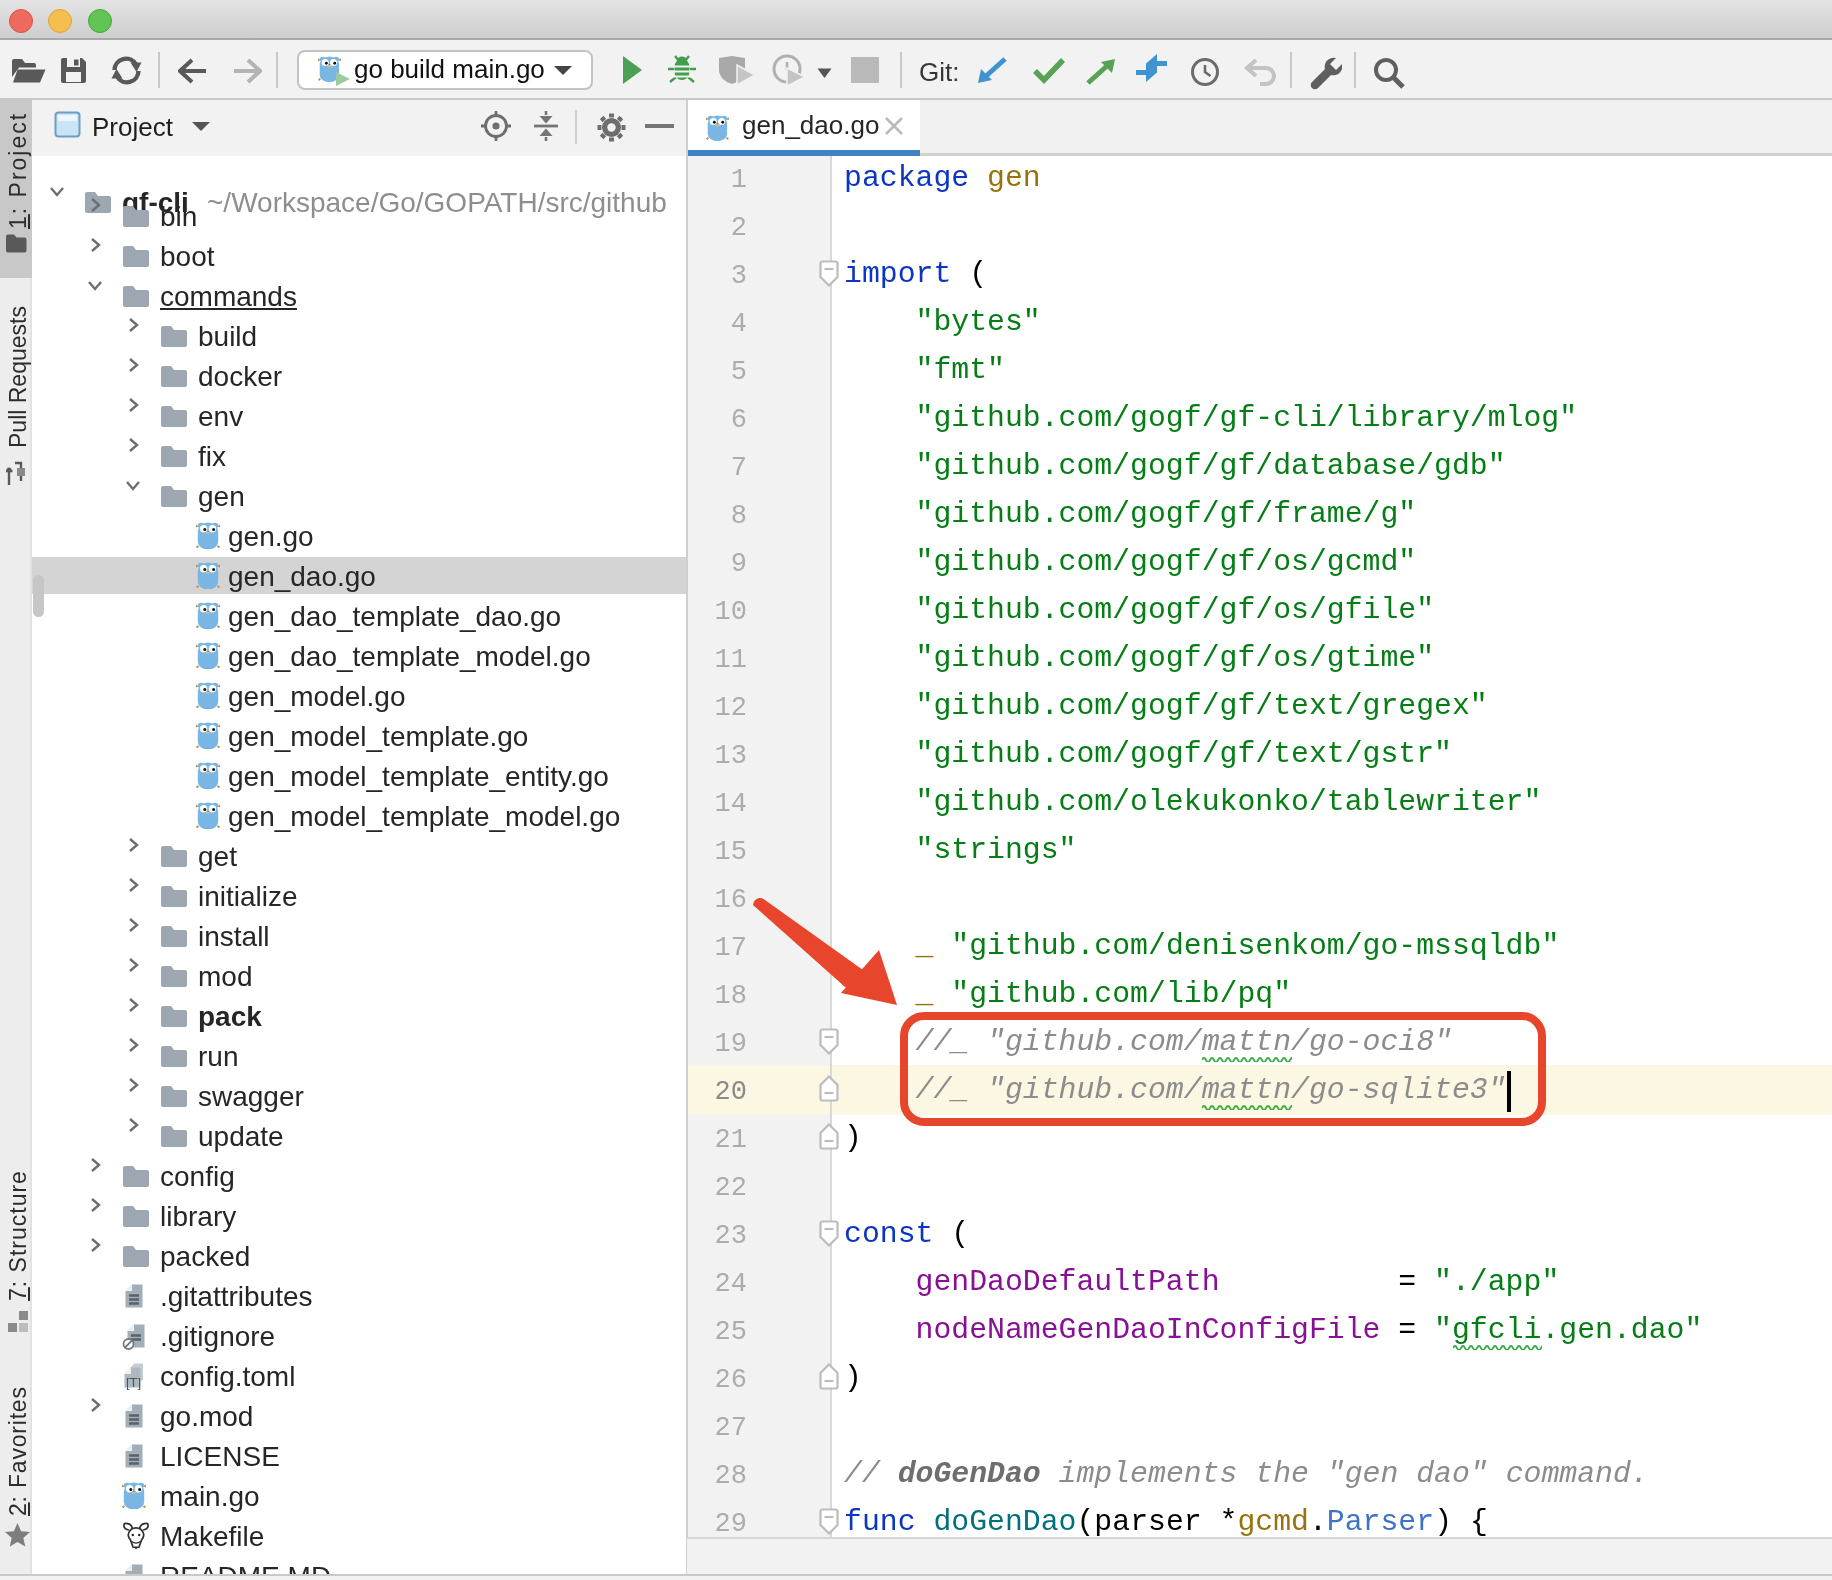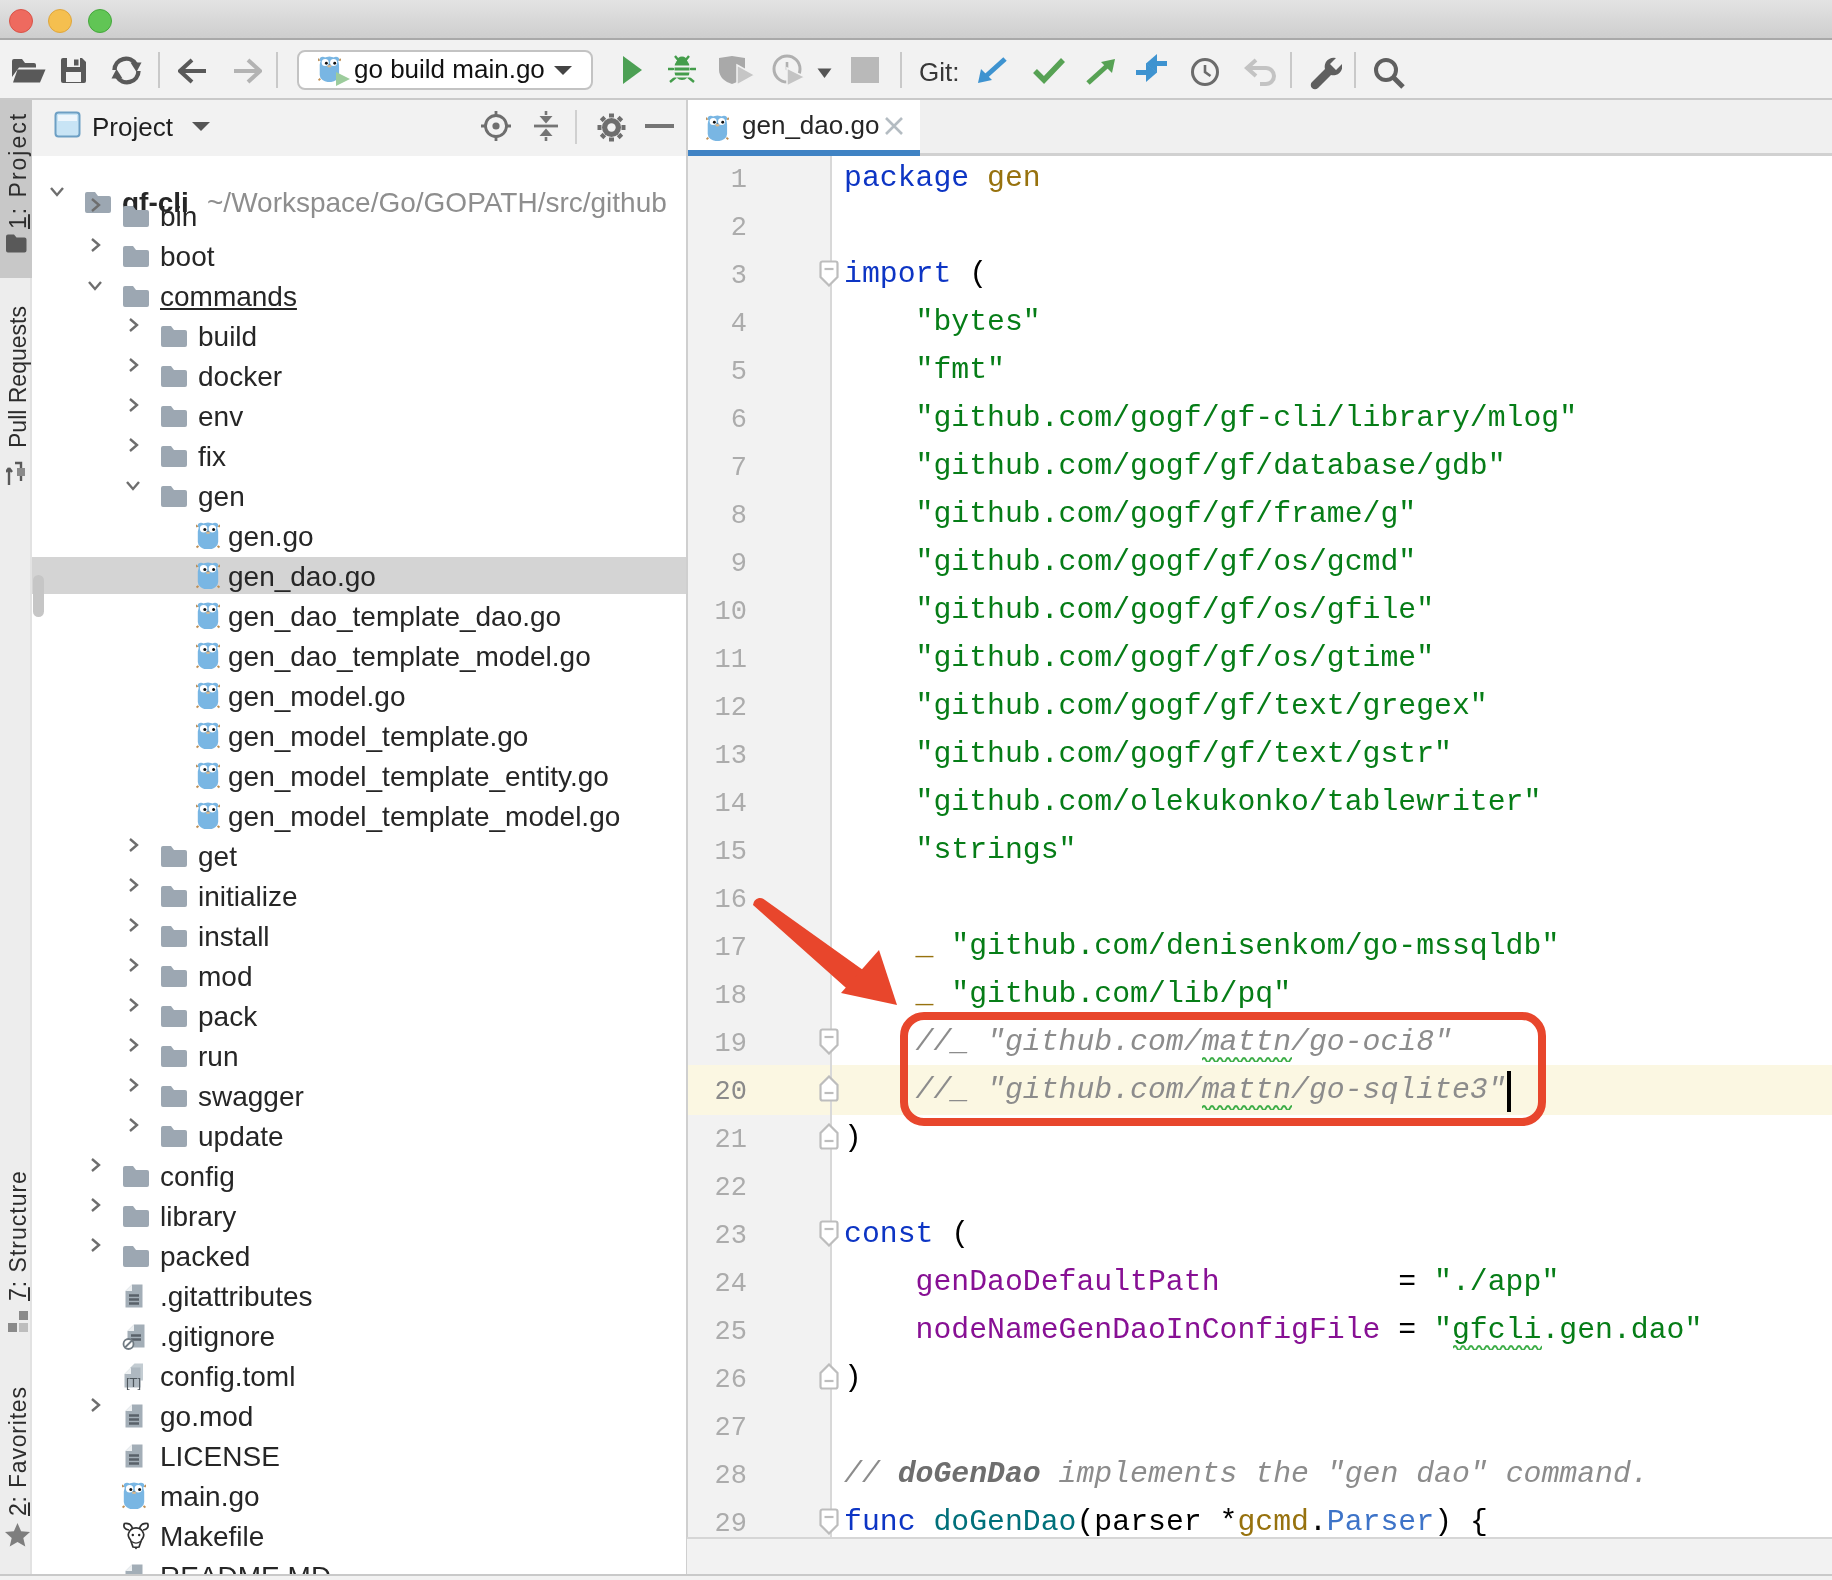--- a/index.html
+++ b/index.html
@@ -449,21 +449,21 @@
     </div>
 <div class="trow" style="top:800px;">
       <svg class="abs chev" style="left:92px;top:0px;" width="18" height="18" viewBox="0 0 18 18">
 <path d="M6 3 l7 6 -7 6" fill="none" stroke="#6e6e6e" stroke-width="2.4"></path>
       </svg>
       <svg class="abs" style="left:128px;top:8px;" width="28" height="24" viewBox="0 0 28 24">
 <path d="M1 4 a2 2 0 0 1 2-2 h8 l3 4 h11 a2 2 0 0 1 2 2 v13 a2 2 0 0 1 -2 2 h-22 a2 2 0 0 1 -2-2 Z" fill="#9ca7b2"></path>
       </svg>
       <span class="txt" style="left:166px;">mod</span>
     </div>
-<div class="trow" style="top:840px;">
+<div class="trow" style="top:840px;font-weight:bold;">
       <svg class="abs chev" style="left:92px;top:0px;" width="18" height="18" viewBox="0 0 18 18">
 <path d="M6 3 l7 6 -7 6" fill="none" stroke="#6e6e6e" stroke-width="2.4"></path>
       </svg>
       <svg class="abs" style="left:128px;top:8px;" width="28" height="24" viewBox="0 0 28 24">
 <path d="M1 4 a2 2 0 0 1 2-2 h8 l3 4 h11 a2 2 0 0 1 2 2 v13 a2 2 0 0 1 -2 2 h-22 a2 2 0 0 1 -2-2 Z" fill="#9ca7b2"></path>
       </svg>
       <span class="txt" style="left:166px;">pack</span>
     </div>
 <div class="trow" style="top:880px;">
       <svg class="abs chev" style="left:92px;top:0px;" width="18" height="18" viewBox="0 0 18 18">

